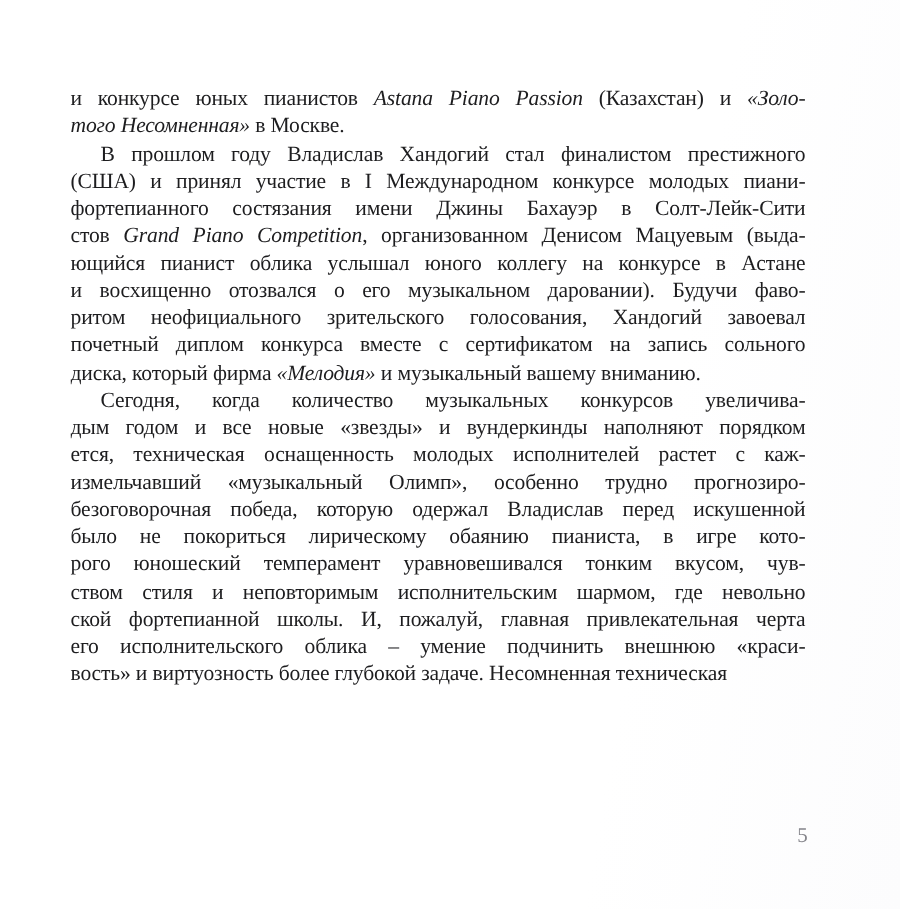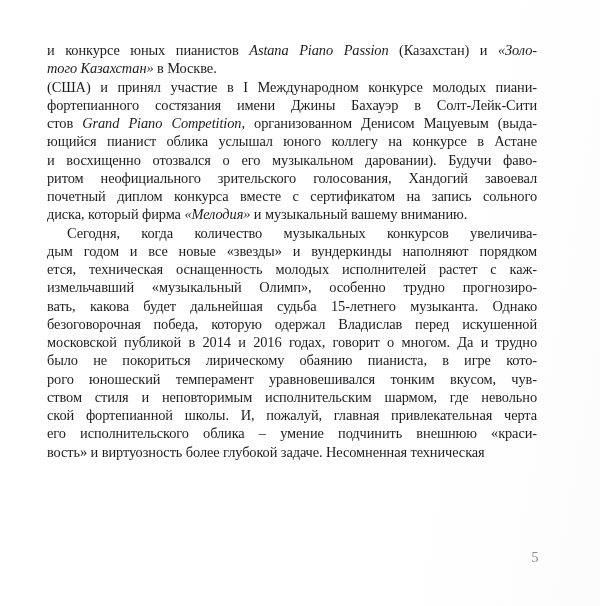--- a/index.html
+++ b/index.html
@@ -11,21 +11,21 @@
     position: relative;
     width: 600px;
     height: 606px;
     background: linear-gradient(100deg, #ffffff 0%, #ffffff 70%, #fcfcfd 100%);
     overflow: hidden;
     font-family: "Liberation Serif", "DejaVu Serif", serif;
   }
   .text-block {
     position: absolute;
     left: 47px;
-    top: 41px;
+    top: 57px;
     width: 490px;
     font-size: 14.4px;
     line-height: 18.25px;
     letter-spacing: -0.1px;
     color: #1d1d1f;
   }
   .para {
     margin: 0;
   }
   .line {
@@ -54,40 +54,39 @@
     color: #86868c;
   }
 </style>
 </head>
 <body>
 
 <div class="page">
   <div class="text-block">
       <div class="para">
         <div class="line"><span>и конкурсе юных пианистов </span><span class="it">Astana Piano Passion</span><span> (Казахстан) и </span><span class="it">«Золо-</span></div>
-        <div class="line last"><span class="it">того Казахстан»</span><span> в Москве.</span></div>
+        <div class="line last"><span class="it">того Несомненная»</span><span> в Москве.</span></div>
       </div>
       <div class="para">
+        <div class="line indent"><span>В прошлом году Владислав Хандогий стал финалистом престижного</span></div>
         <div class="line"><span>(США) и принял участие в I Международном конкурсе молодых пиани-</span></div>
         <div class="line"><span>фортепианного состязания имени Джины Бахауэр в Солт-Лейк-Сити</span></div>
         <div class="line"><span>стов </span><span class="it">Grand Piano Competition</span><span>, организованном Денисом Мацуевым (выда-</span></div>
         <div class="line"><span>ющийся пианист облика услышал юного коллегу на конкурсе в Астане</span></div>
         <div class="line"><span>и восхищенно отозвался о его музыкальном даровании). Будучи фаво-</span></div>
         <div class="line"><span>ритом неофициального зрительского голосования, Хандогий завоевал</span></div>
         <div class="line"><span>почетный диплом конкурса вместе с сертификатом на запись сольного</span></div>
         <div class="line last"><span>диска, который фирма </span><span class="it">«Мелодия»</span><span> и музыкальный вашему вниманию.</span></div>
       </div>
       <div class="para">
         <div class="line indent"><span>Сегодня, когда количество музыкальных конкурсов увеличива-</span></div>
         <div class="line"><span>дым годом и все новые «звезды» и вундеркинды наполняют порядком</span></div>
         <div class="line"><span>ется, техническая оснащенность молодых исполнителей растет с каж-</span></div>
         <div class="line"><span>измельчавший «музыкальный Олимп», особенно трудно прогнозиро-</span></div>
-        <div class="line"><span>вать, какова будет дальнейшая судьба 15-летнего музыканта. Однако</span></div>
         <div class="line"><span>безоговорочная победа, которую одержал Владислав перед искушенной</span></div>
-        <div class="line"><span>московской публикой в 2014 и 2016 годах, говорит о многом. Да и трудно</span></div>
         <div class="line"><span>было не покориться лирическому обаянию пианиста, в игре кото-</span></div>
         <div class="line"><span>рого юношеский темперамент уравновешивался тонким вкусом, чув-</span></div>
         <div class="line"><span>ством стиля и неповторимым исполнительским шармом, где невольно</span></div>
         <div class="line"><span>ской фортепианной школы. И, пожалуй, главная привлекательная черта</span></div>
         <div class="line"><span>его исполнительского облика – умение подчинить внешнюю «краси-</span></div>
         <div class="line last"><span>вость» и виртуозность более глубокой задаче. Несомненная техническая</span></div>
       </div>
     </div>
   <div class="page-number">5</div>
 </div>

